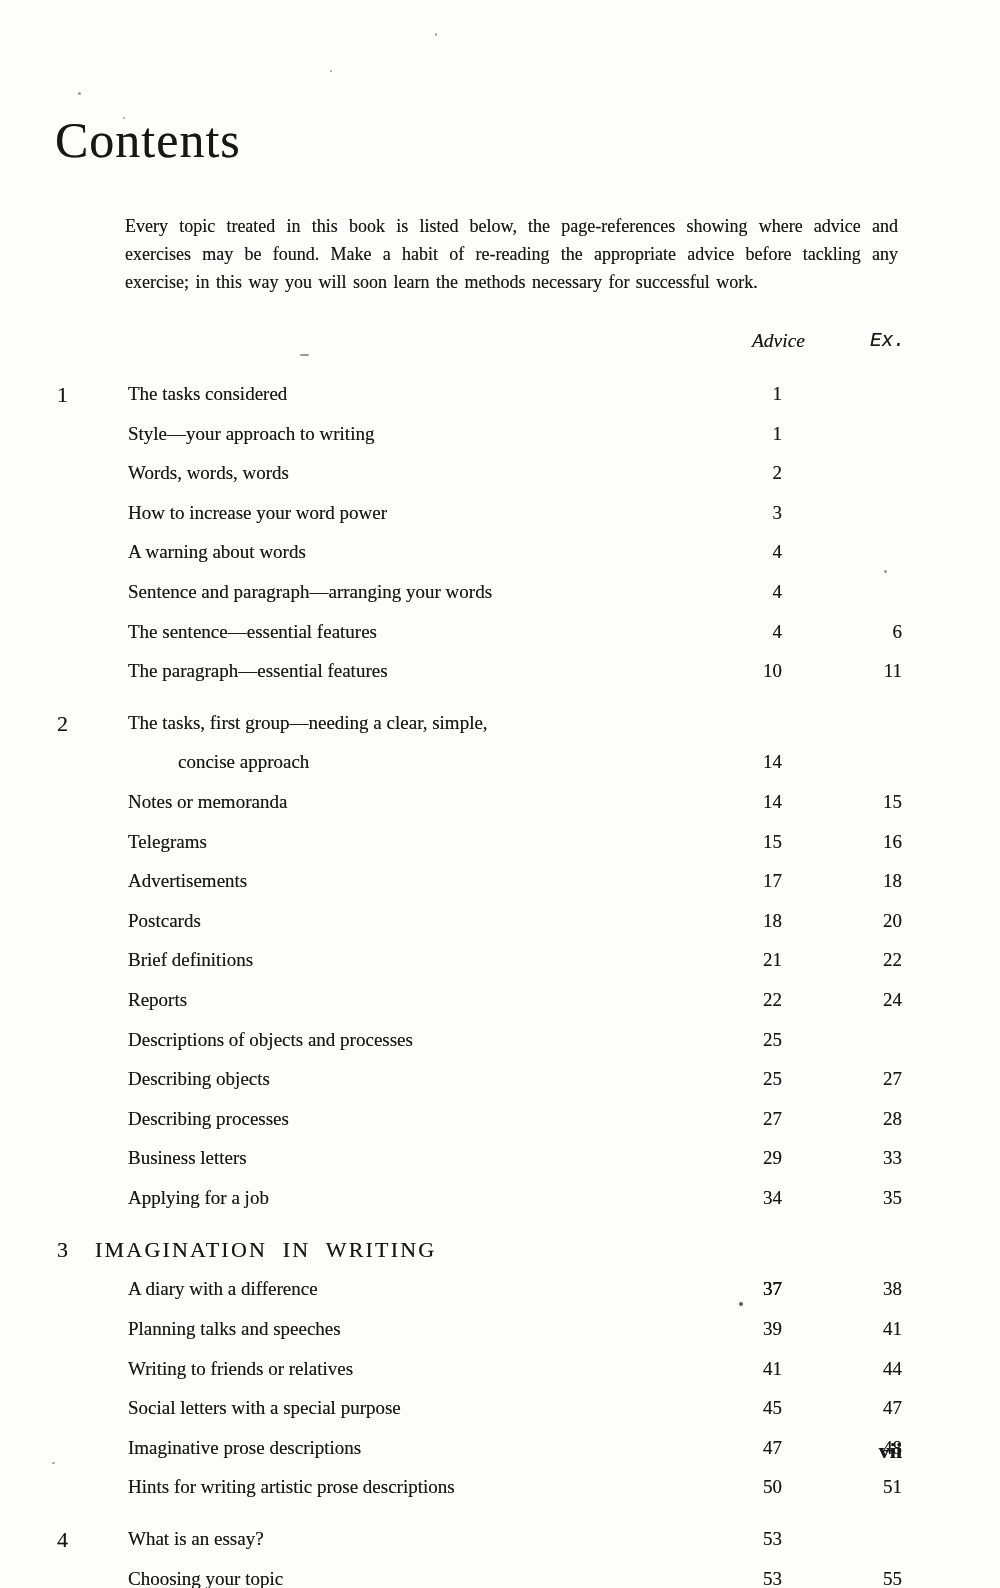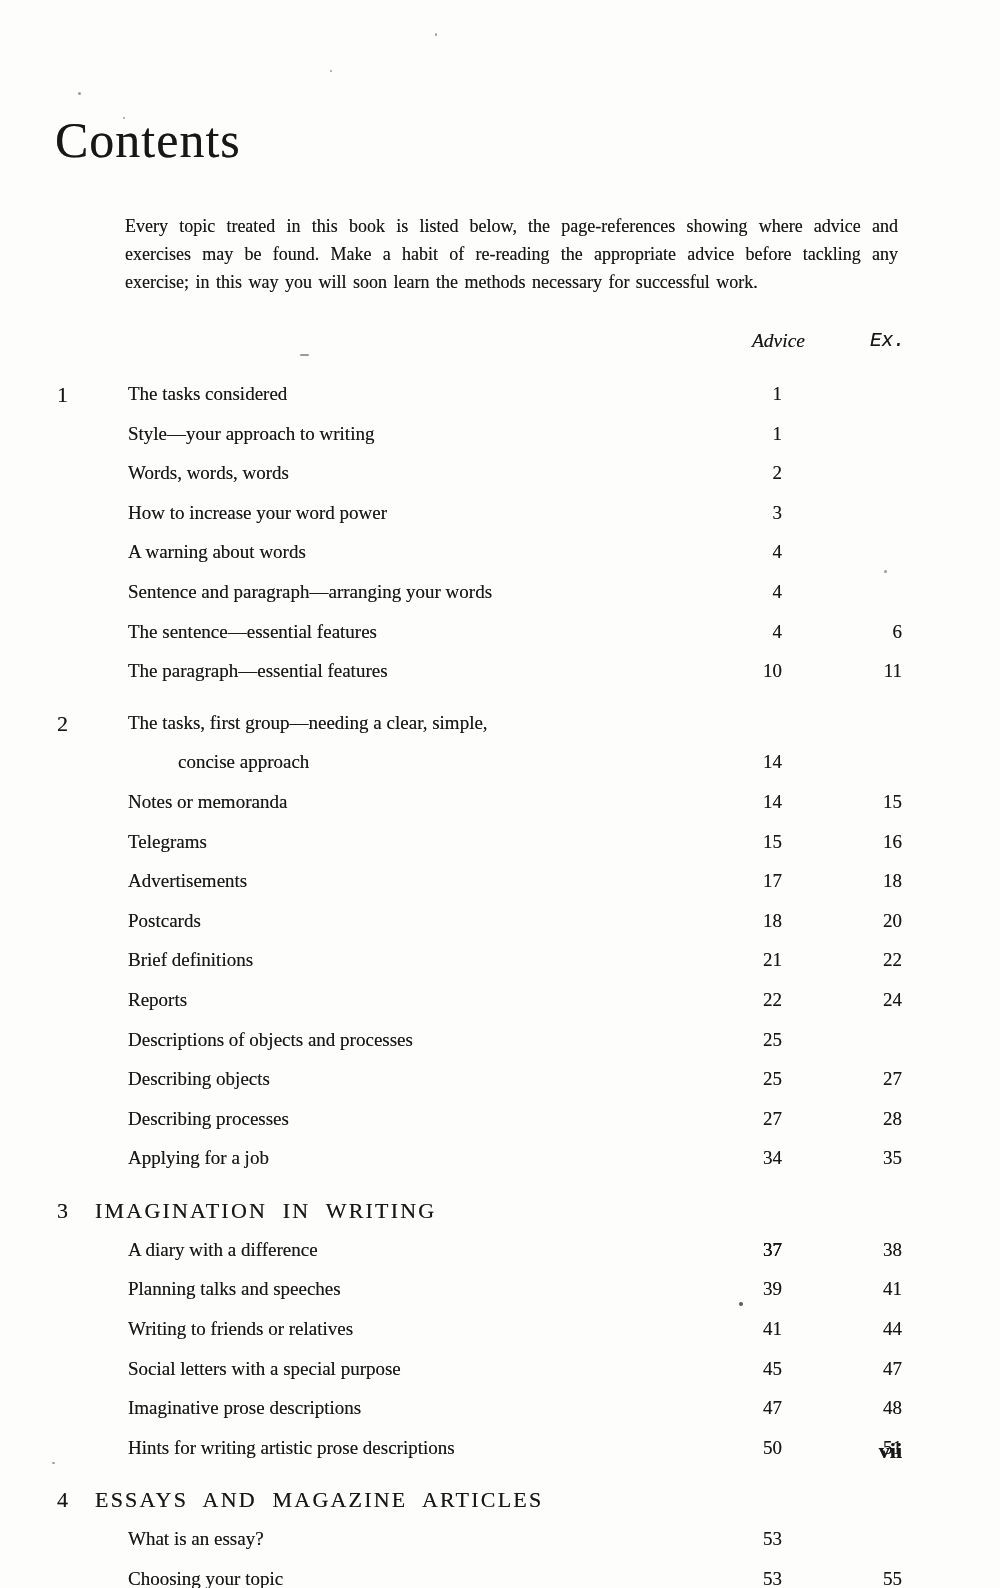--- a/index.html
+++ b/index.html
@@ -118,37 +118,38 @@
           <div class="row"><span class="lbl indent2">concise approach</span><span class="num advice">14</span></div>
           <div class="row"><span class="lbl">Notes or memoranda</span><span class="num advice">14</span><span class="num ex">15</span></div>
           <div class="row"><span class="lbl">Telegrams</span><span class="num advice">15</span><span class="num ex">16</span></div>
           <div class="row"><span class="lbl">Advertisements</span><span class="num advice">17</span><span class="num ex">18</span></div>
           <div class="row"><span class="lbl">Postcards</span><span class="num advice">18</span><span class="num ex">20</span></div>
           <div class="row"><span class="lbl">Brief definitions</span><span class="num advice">21</span><span class="num ex">22</span></div>
           <div class="row"><span class="lbl">Reports</span><span class="num advice">22</span><span class="num ex">24</span></div>
           <div class="row"><span class="lbl">Descriptions of objects and processes</span><span class="num advice">25</span></div>
           <div class="row"><span class="lbl">Describing objects</span><span class="num advice">25</span><span class="num ex">27</span></div>
           <div class="row"><span class="lbl">Describing processes</span><span class="num advice">27</span><span class="num ex">28</span></div>
+          <div class="row"><span class="lbl">Business letters</span><span class="num advice">29</span><span class="num ex">33</span></div>
           <div class="row"><span class="lbl">Applying for a job</span><span class="num advice">34</span><span class="num ex">35</span></div>
         </div>
       </div>
       <div class="section">
         <div class="sec-head"><span class="sec-num">3</span><span class="sec-title">IMAGINATION IN WRITING</span></div>
         <div class="rows">
           <div class="row"><span class="num advice">37</span></div>
           <div class="row"><span class="lbl">A diary with a difference</span><span class="num advice">37</span><span class="num ex">38</span></div>
           <div class="row"><span class="lbl">Planning talks and speeches</span><span class="num advice">39</span><span class="num ex">41</span></div>
           <div class="row"><span class="lbl">Writing to friends or relatives</span><span class="num advice">41</span><span class="num ex">44</span></div>
           <div class="row"><span class="lbl">Social letters with a special purpose</span><span class="num advice">45</span><span class="num ex">47</span></div>
           <div class="row"><span class="lbl">Imaginative prose descriptions</span><span class="num advice">47</span><span class="num ex">48</span></div>
           <div class="row"><span class="lbl">Hints for writing artistic prose descriptions</span><span class="num advice">50</span><span class="num ex">51</span></div>
         </div>
       </div>
       <div class="section">
-        <div class="sec-head"><span class="sec-num">4</span><span class="sec-title">ESSAYS AND MAGAZINE ARTICLES</span></div>
+        <div class="sec-head"><span class="sec-num">4</span></div>
         <div class="rows">
           <div class="row"><span class="lbl">What is an essay?</span><span class="num advice">53</span></div>
           <div class="row"><span class="lbl">Choosing your topic</span><span class="num advice">53</span><span class="num ex">55</span></div>
         </div>
       </div>
     </div>
 
   <div class="folio">vii</div>
 
   <span class="speck sp1"></span>

